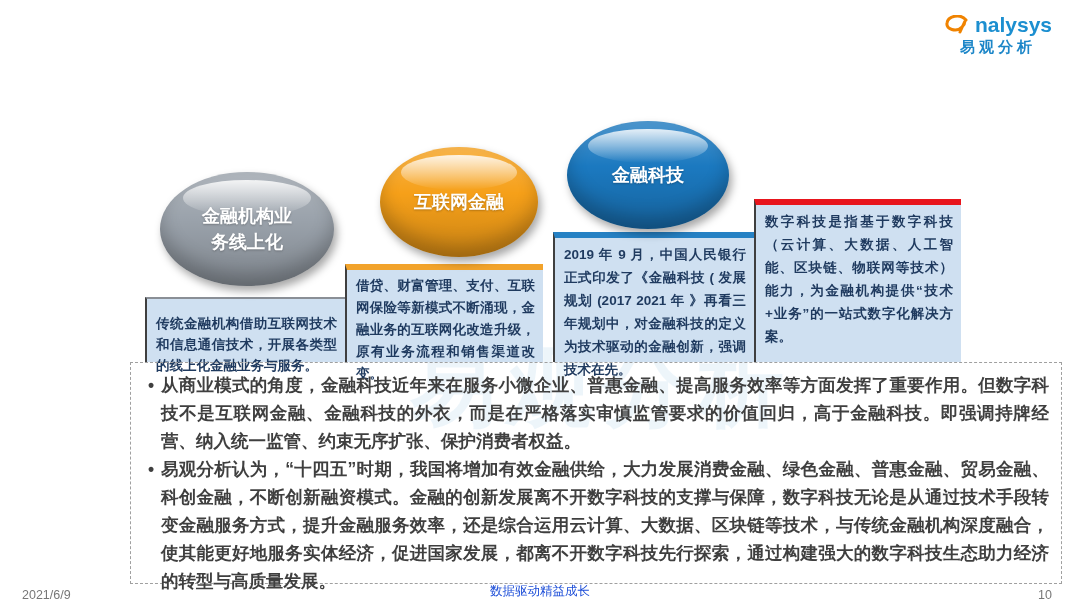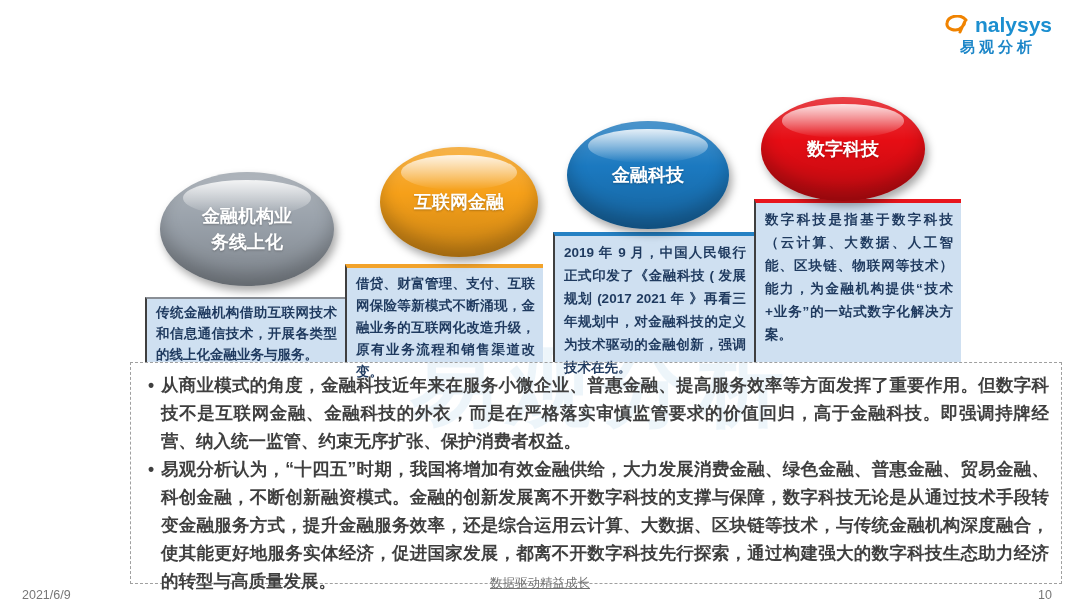--- a/index.html
+++ b/index.html
@@ -19,28 +19,28 @@
   .logo-word svg{vertical-align:-3px; margin-right:-1px;}
   .logo-cn{font-size:15px; font-weight:bold; color:#1c86c8; letter-spacing:4px; padding-left:16px; margin-top:2px;}
   
   .watermark{
     position:absolute; left:410px; top:330px; font-size:86px; font-weight:bold;
     color:#5aa7d8; opacity:.10; letter-spacing:10px; pointer-events:none; white-space:nowrap;
   }
   
   .step{
     position:absolute; background:#cfe0f1; box-sizing:border-box;
-    border-top:4px solid #ef4444; border-left:2px solid #3f3f3f;
+    border-top:6px solid #ef4444; border-left:2px solid #3f3f3f;
   }
   .step-text{
     color:#1f3a5f; font-weight:bold; font-size:13.5px; line-height:22px;
     text-align:justify; padding:5px 8px 0 9px;
   }
   .step0{left:145px; top:297px; width:200px; height:65px; border-top-width:2px;}
-  .step0 .step-text{line-height:21px; padding-top:3px;}
+  .step0 .step-text{line-height:21px; padding-top:14px;}
   .step1{left:345px; top:264px; width:198px; height:98px;}
   .step2{left:553px; top:232px; width:201px; height:130px;}
   .step2 .step-text{line-height:23px;}
   .step3{left:754px; top:199px; width:207px; height:163px;}
   .step3 .step-text{line-height:23px;}
   .bubble{
     position:absolute; border-radius:50%;
     display:flex; align-items:center; justify-content:center; text-align:center;
     background-image:linear-gradient(180deg,rgba(255,255,255,.22) 0%,rgba(255,255,255,0) 42%,rgba(0,0,0,.18) 100%);
     box-shadow:inset 0 -12px 18px rgba(0,0,0,.22), 3px 5px 8px rgba(0,0,0,.35);
@@ -62,21 +62,21 @@
   
   .summary{
     position:absolute; left:130px; top:362px; width:932px; height:222px;
     border:1px dashed #a0a0a0; box-sizing:border-box; padding:8px 12px 0 10px;
   }
   .bullet-row{display:flex; color:#3f3f3f; font-weight:bold; font-size:17.5px; line-height:28px;}
   .bullet-mark{flex:0 0 20px; text-align:center;}
   .bullet-text{flex:1; text-align:justify;}
   
   .footer-date{position:absolute; left:22px; bottom:6px; font-size:12.5px; color:#777;}
-  .footer-slogan{position:absolute; left:0; right:0; bottom:16px; text-align:center; font-size:12.5px; color:#737373;text-decoration:underline;}
+  .footer-slogan{position:absolute; left:0; right:0; bottom:8px; text-align:center; font-size:12.5px; color:#1d4ed8;}
   .footer-page{position:absolute; right:28px; bottom:6px; font-size:12.5px; color:#777;}
 </style>
 </head>
 <body>
 
 <div class="page">
 
   <div class="watermark">易观分析</div>
 
 
@@ -106,23 +106,20 @@
 
   <div class="bubble bubble0" style="background-color: rgb(154, 162, 171);">
     <div class="bubble-label">金融机构业务线上化</div>
   </div>
   <div class="bubble bubble1" style="background-color: rgb(246, 160, 25);">
     <div class="bubble-label">互联网金融</div>
   </div>
   <div class="bubble bubble2" style="background-color: rgb(27, 121, 192);">
     <div class="bubble-label">金融科技</div>
   </div>
-  <div class="bubble bubble3" style="background-color: rgb(230, 13, 20);">
-    <div class="bubble-label">数字科技</div>
-  </div>
 
   <div class="summary">
     <div class="bullet-row">
       <span class="bullet-mark">•</span>
       <span class="bullet-text">从商业模式的角度，金融科技近年来在服务小微企业、普惠金融、提高服务效率等方面发挥了重要作用。但数字科技不是互联网金融、金融科技的外衣，而是在严格落实审慎监管要求的价值回归，高于金融科技。即强调持牌经营、纳入统一监管、约束无序扩张、保护消费者权益。</span>
     </div>
     <div class="bullet-row">
       <span class="bullet-mark">•</span>
       <span class="bullet-text">易观分析认为，“十四五”时期，我国将增加有效金融供给，大力发展消费金融、绿色金融、普惠金融、贸易金融、科创金融，不断创新融资模式。金融的创新发展离不开数字科技的支撑与保障，数字科技无论是从通过技术手段转变金融服务方式，提升金融服务效率，还是综合运用云计算、大数据、区块链等技术，与传统金融机构深度融合，使其能更好地服务实体经济，促进国家发展，都离不开数字科技先行探索，通过构建强大的数字科技生态助力经济的转型与高质量发展。</span>
     </div>

